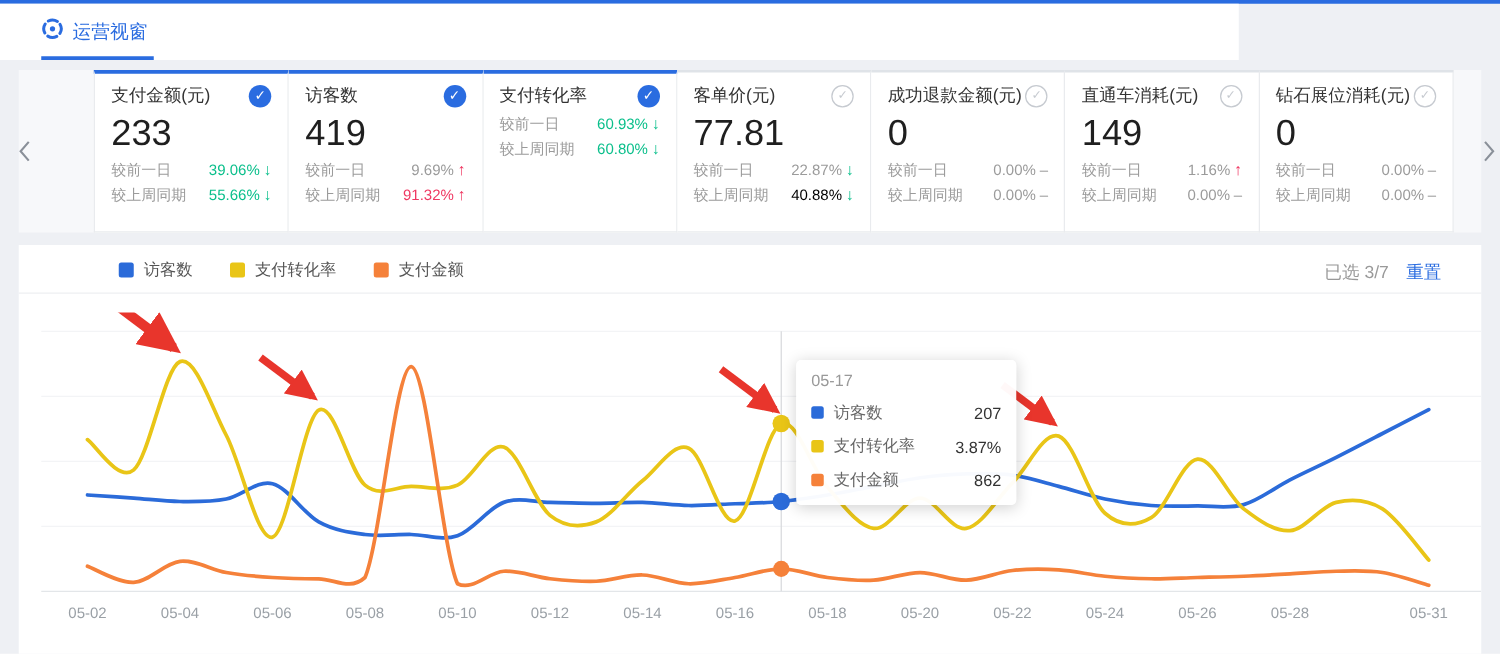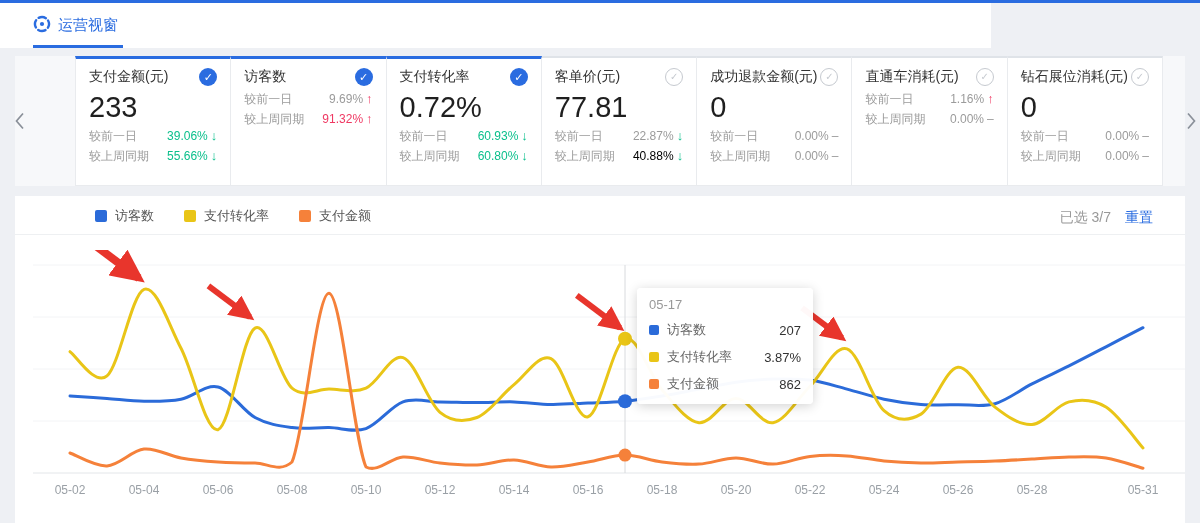--- a/index.html
+++ b/index.html
@@ -94,41 +94,41 @@
           <span style="color:#0abf8b">55.66%</span>
           <span class="c-arr" style="color:#0abf8b">↓</span>
         </span>
       </div>
     </div>
     <div class="card sel">
       <div class="card-top">
         <span class="c-title">访客数</span>
         <span class="badge on">✓</span>
       </div>
+      <div class="c-value">419</div>
       <div class="c-row">
         <span class="c-lbl">较前一日</span>
         <span class="c-right">
           <span style="color:#9b9b9b">9.69%</span>
           <span class="c-arr" style="color:#ef3862">↑</span>
         </span>
       </div>
       <div class="c-row">
         <span class="c-lbl">较上周同期</span>
         <span class="c-right">
           <span style="color:#ef3862">91.32%</span>
           <span class="c-arr" style="color:#ef3862">↑</span>
         </span>
       </div>
     </div>
     <div class="card sel">
       <div class="card-top">
         <span class="c-title">支付转化率</span>
         <span class="badge on">✓</span>
       </div>
-      <div class="c-value">0.72%</div>
       <div class="c-row">
         <span class="c-lbl">较前一日</span>
         <span class="c-right">
           <span style="color:#0abf8b">60.93%</span>
           <span class="c-arr" style="color:#0abf8b">↓</span>
         </span>
       </div>
       <div class="c-row">
         <span class="c-lbl">较上周同期</span>
         <span class="c-right">
@@ -177,20 +177,21 @@
           <span style="color:#9b9b9b">0.00%</span>
           <span class="c-arr flat" style="color:#9b9b9b">–</span>
         </span>
       </div>
     </div>
     <div class="card">
       <div class="card-top">
         <span class="c-title">直通车消耗(元)</span>
         <span class="badge off">✓</span>
       </div>
+      <div class="c-value">149</div>
       <div class="c-row">
         <span class="c-lbl">较前一日</span>
         <span class="c-right">
           <span style="color:#9b9b9b">1.16%</span>
           <span class="c-arr" style="color:#ef3862">↑</span>
         </span>
       </div>
       <div class="c-row">
         <span class="c-lbl">较上周同期</span>
         <span class="c-right">

